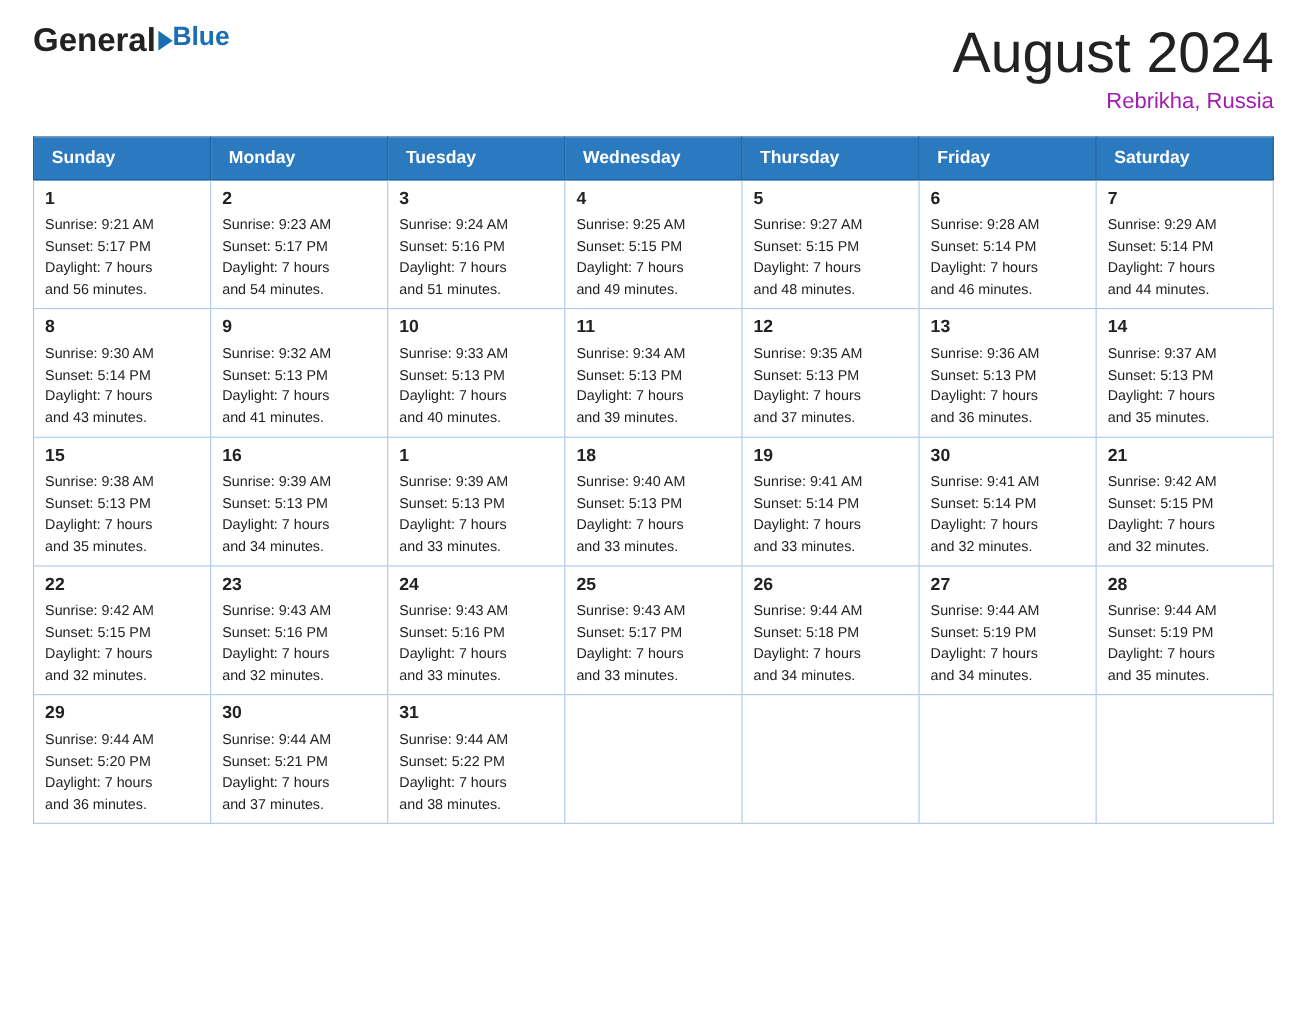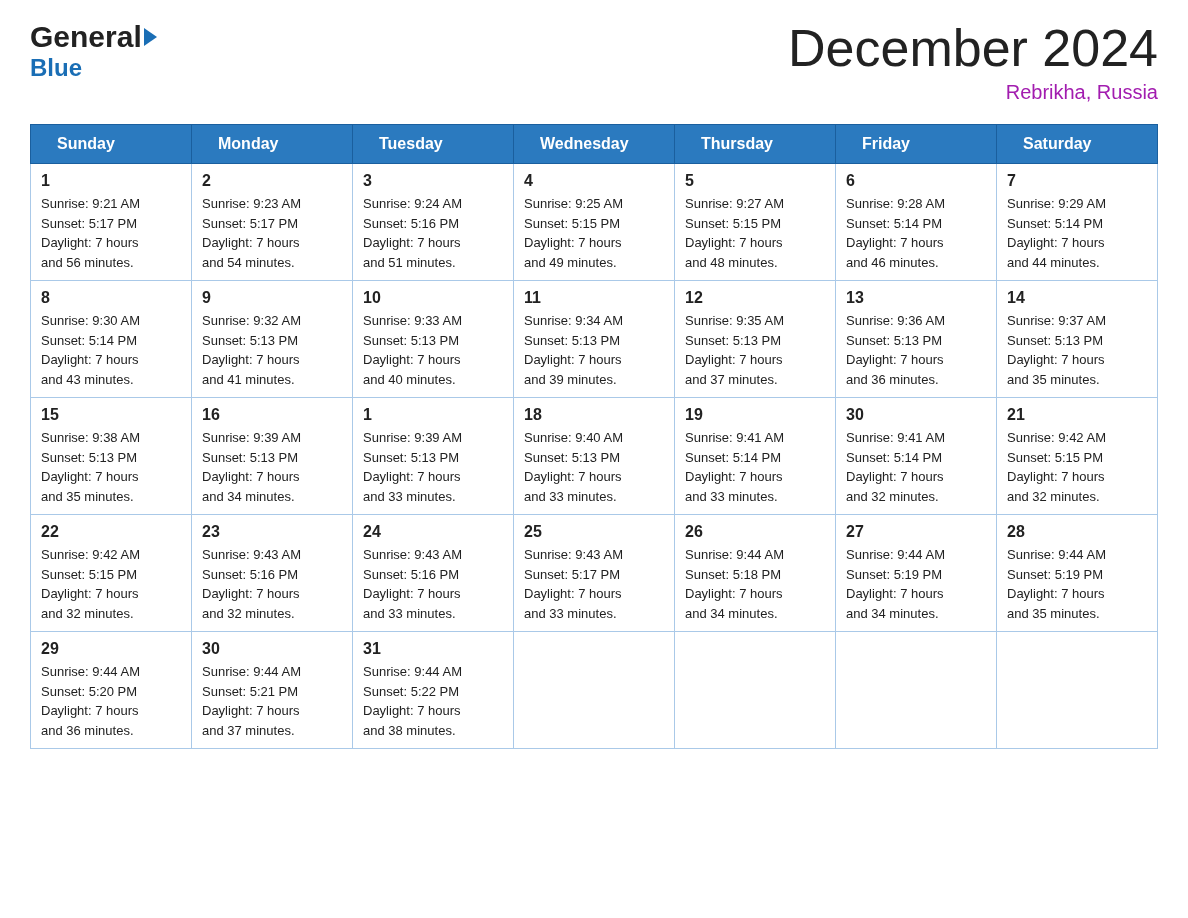--- a/index.html
+++ b/index.html
@@ -33,21 +33,21 @@
     .calendar {
       width: 100%;
       border-collapse: collapse;
       table-layout: fixed;
     }
     .calendar th {
       background-color: #2b7abf;
       color: white;
       font-size: 16px;
       font-weight: bold;
-      padding: 10px 26px;
+      padding: 10px 16px;
       text-align: left;
       border: 1px solid #1a5f9e;
     }
     .calendar td {
       vertical-align: top;
       padding: 8px 10px;
       border: 1px solid #aac9e8;
       font-size: 13px;
       color: #222;
       height: 110px;
@@ -85,40 +85,40 @@
       vertical-align: middle;
     }
     .logo-blue-word {
       color: #1a6eb5;
       font-size: 24px;
       font-weight: bold;
       margin-top: 0;
     }
     .logo-col {
       display: flex;
-      flex-direction: column;
+      flex-direction: row;
     }
     .logo-row1 {
       display: flex;
       align-items: center;
     }
   </style>
 </head>
 <body>
 
 <div class="header">
   <div class="logo-col">
     <div class="logo-row1">
       <span class="logo-general">General</span>
       <span class="logo-arrow"></span>
     </div>
     <div class="logo-blue-word">Blue</div>
   </div>
   <div class="title-block">
-    <div class="month-year">December 2024</div>
+    <div class="month-year">August 2024</div>
     <div class="location">Rebrikha, Russia</div>
   </div>
 </div>
 
 <table class="calendar">
   <thead>
     <tr>
       <th>Sunday</th>
       <th>Monday</th>
       <th>Tuesday</th>

